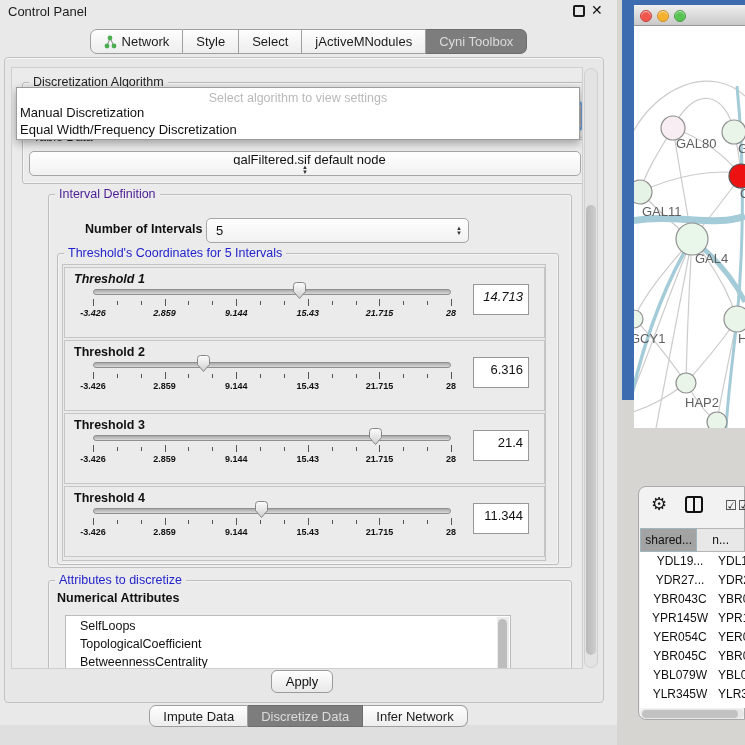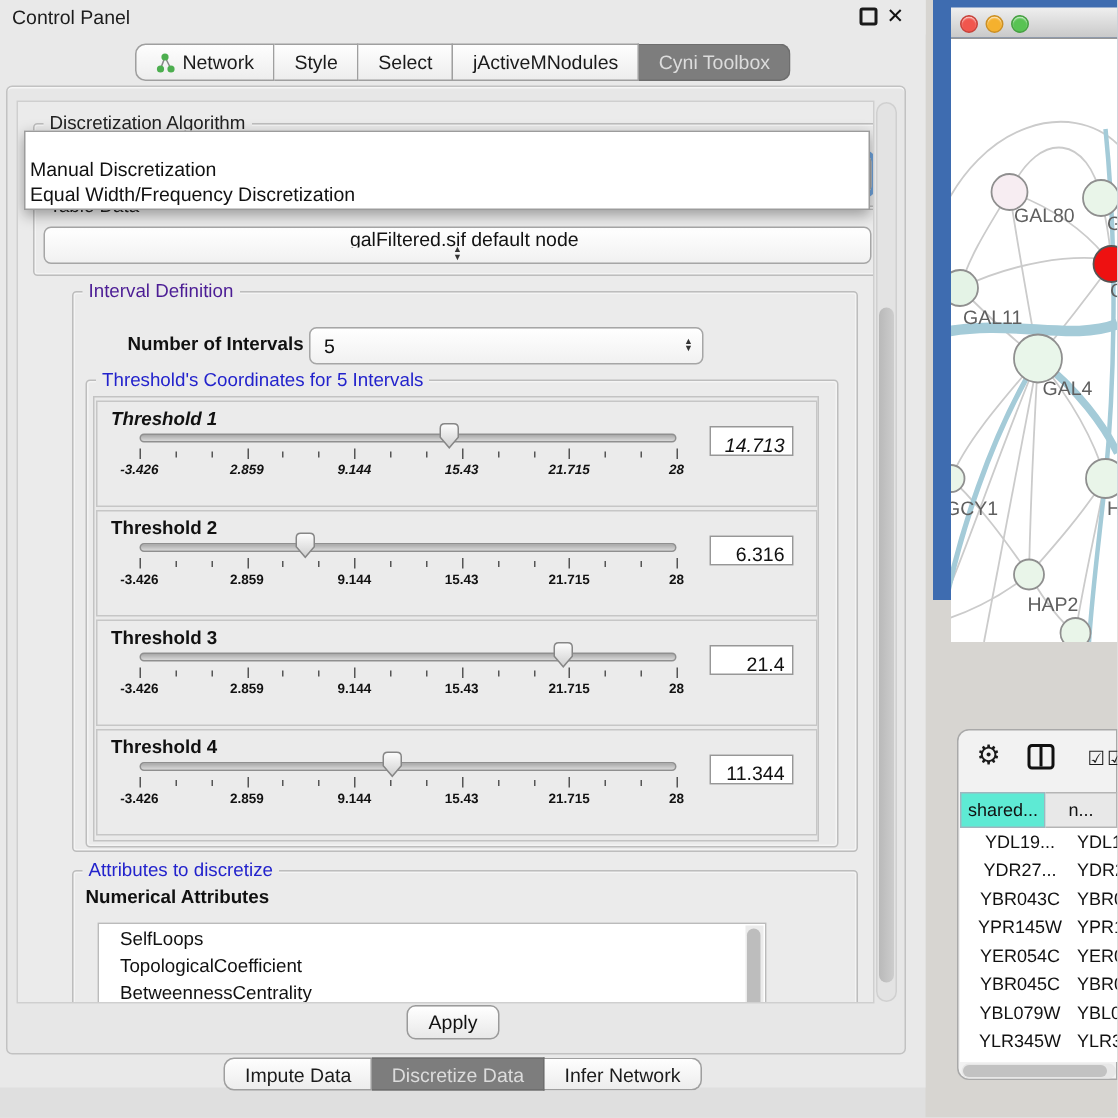--- a/index.html
+++ b/index.html
@@ -56,21 +56,21 @@
 
   
   #thr-container{position:absolute;left:4px;top:10px;width:484px;height:297px;border:1px solid #c3c3c3;background:#eaeaea;}
   .thr-card{position:absolute;left:1px;width:481px;height:71px;background:#ebebeb;border:1px solid #c6c6c6;}
   .thr-title{position:absolute;left:9px;top:4px;font-size:12.5px;font-weight:bold;color:#111;}
   .thr-track{position:absolute;left:28px;top:21px;width:358px;height:6px;border:1px solid #8f8f8f;border-radius:4px;
              background:linear-gradient(#a9a9a9,#d9d9d9);cursor:pointer;}
   .thr-handle{position:absolute;top:13px;width:15px;height:19px;cursor:pointer;}
   .tick{position:absolute;width:1px;background:#555;}
   .ticklab{position:absolute;top:40px;width:54px;text-align:center;font-size:9px;font-weight:bold;color:#111;}
-  .thr-value{position:absolute;left:408px;top:16px;width:56px;height:20px;background:#fff;border:1px solid #979797;
+  .thr-value{position:absolute;left:408px;top:16px;width:56px;height:31px;background:#fff;border:1px solid #979797;
              font-size:13px;color:#111;text-align:right;padding:4px 5px 0 0;cursor:text;}
 
   
   #attr-list{position:absolute;left:16px;top:34px;width:446px;height:80px;background:#fff;border:1px solid #bbb;}
   .attr-item{position:absolute;left:14px;font-size:12.5px;color:#111;white-space:nowrap;cursor:pointer;}
   #attr-vscroll{position:absolute;right:1px;top:1px;width:12px;height:78px;background:#ececec;cursor:pointer;}
   #attr-vscroll .thumb{position:absolute;left:1px;top:2px;width:9px;height:60px;background:#bdbdbd;border-radius:5px;}
 
   #apply-btn{left:266px;top:612px;width:62px;height:23px;background:linear-gradient(#ffffff,#e8e8e8);
      border:1px solid #9a9a9a;border-radius:6px;font-size:13px;color:#111;text-align:center;line-height:21px;cursor:pointer;}
@@ -89,21 +89,21 @@
   #table-box{left:638px;top:486px;width:107px;height:234px;background:#f2f2f2;border:1px solid #a9a9a9;border-radius:8px 0 0 8px;}
   .tool-ic{position:absolute;cursor:pointer;color:#1a1a1a;}
   #gear-ic{left:12px;top:6px;font-size:18px;}
   #cols-ic{left:46px;top:9px;width:18px;height:17px;border:2px solid #111;border-radius:3px;}
   #cols-ic:before{content:"";position:absolute;left:6px;top:0;width:2px;height:13px;background:#111;}
   .cb-ic{top:11px;font-size:13px;font-weight:bold;}
   #cb1-ic{left:86px;} #cb2-ic{left:99px;}
   #tbl-header{left:1px;top:41px;width:105px;height:24px;display:flex;}
   .hcell{height:24px;border:1px solid #9fb6bf;border-left:none;font-size:12px;color:#111;
          display:flex;align-items:center;justify-content:center;white-space:nowrap;overflow:hidden;cursor:pointer;}
-  #hcell-shared{width:72px;background:#5eead4;border-left:1px solid #9fb6bf;}
+  #hcell-shared{width:72px;background:#a3a3a3;border-left:1px solid #9fb6bf;}
   #hcell-name{width:60px;background:#e8e8e8;border-color:#b5b5b5;}
   #tbl-rows{left:1px;top:65px;width:105px;height:156px;background:#fff;overflow:hidden;}
   .trow{position:absolute;left:0;width:140px;height:19px;cursor:pointer;}
   .tcell{position:absolute;top:2px;font-size:12px;color:#111;white-space:nowrap;text-align:center;}
   .tc1{left:5px;width:70px;} .tc2{left:78px;}
   #tbl-hscroll{left:2px;top:222px;width:103px;height:10px;background:#e7e7e7;border-radius:5px;cursor:pointer;}
   #tbl-hscroll .thumb{position:absolute;left:1px;top:1px;width:96px;height:8px;background:#c2c2c2;border-radius:4px;}
 </style>
 </head>
 <body>
@@ -264,20 +264,21 @@
           <div class="combo" style="left:6px;top:20px;width:552px;height:26px;box-shadow:0 0 0 3px rgba(96,154,216,.9);">
             <span class="ctext"></span>
             <span class="arrows">
                 <span>▲</span>
                 <span>▼</span>
               </span>
           </div>
         </div>
 
         <div class="abs" id="algo-popup">
+          <div id="algo-hint">Select algorithm to view settings</div>
           <div class="popup-item sel" style="top:17px;">Manual Discretization</div>
           <div class="popup-item" style="top:34px;">Equal Width/Frequency Discretization</div>
         </div>
 
         <div class="group" id="grp-table-data" style="left:10px;top:69px;width:564px;height:47px;">
           <span class="gtitle">Table Data</span>
           <div class="combo" style="left:6px;top:13px;width:552px;height:25px;flex-direction:column;">
             <span class="ctext">galFiltered.sif default node</span>
             <span class="arrows">
                 <span>▲</span>

